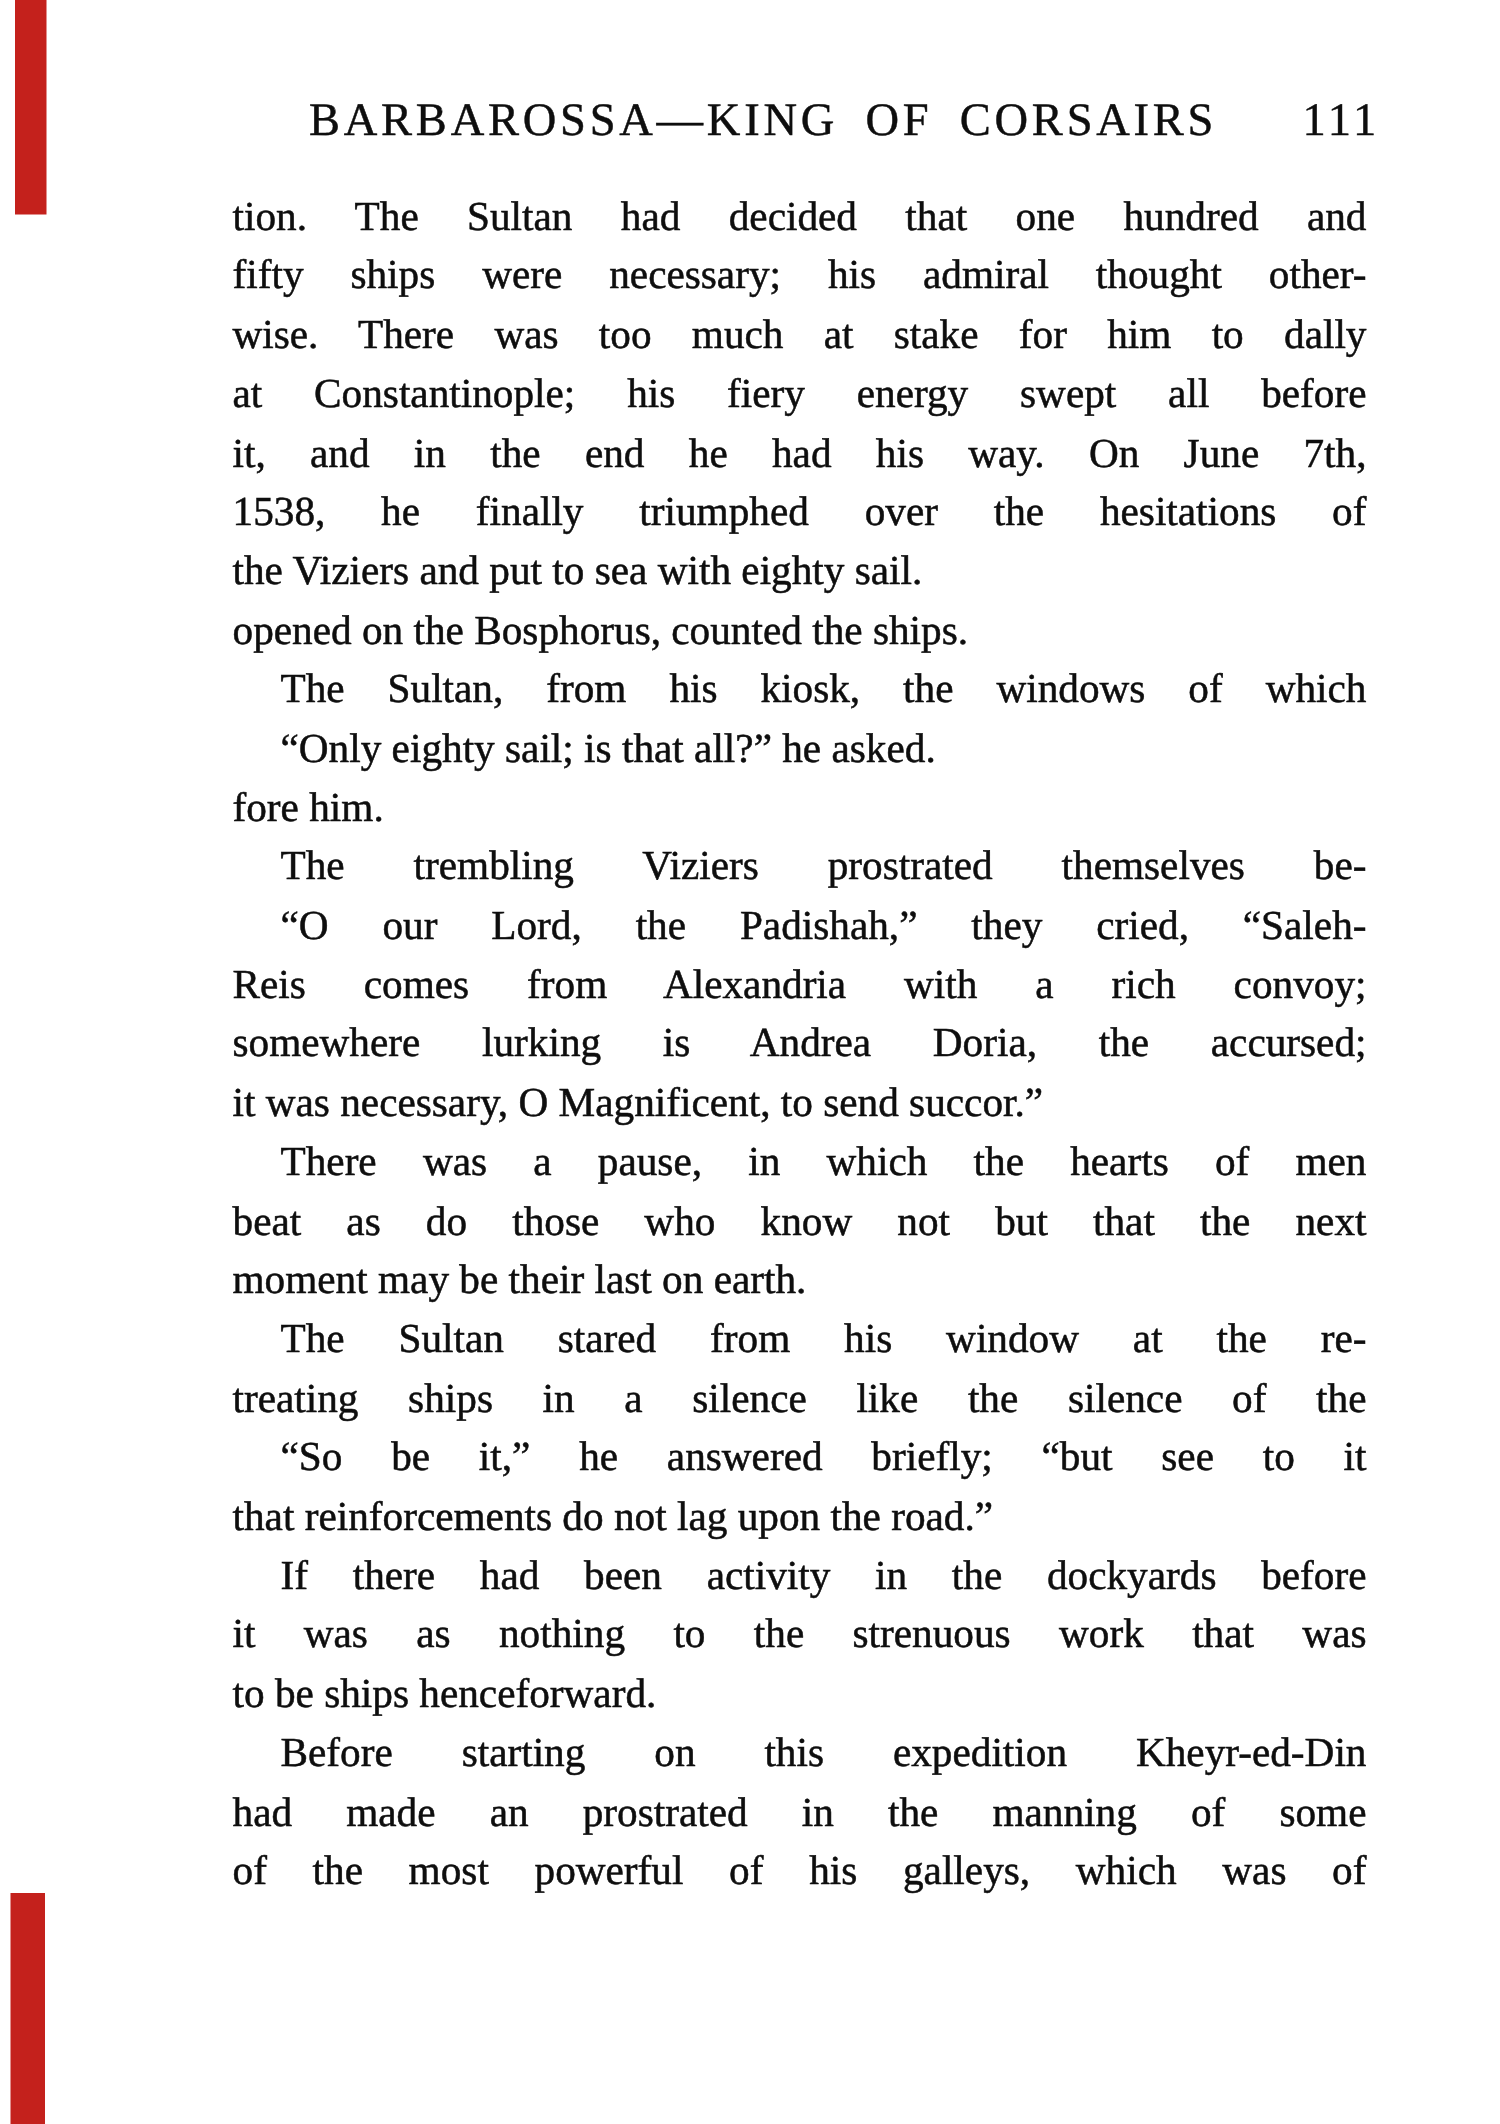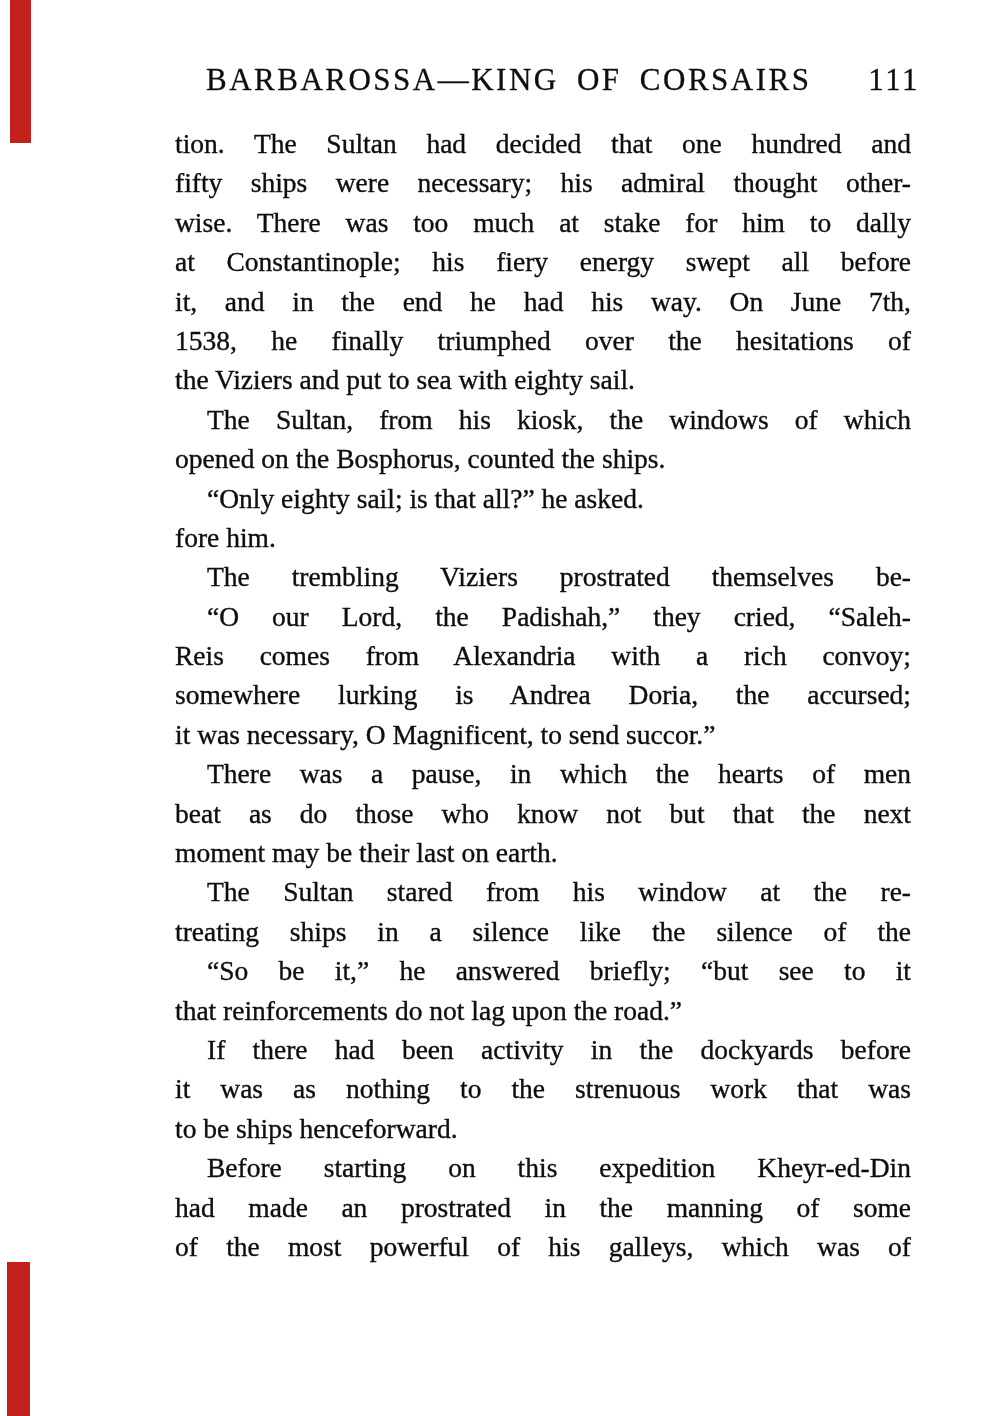--- a/index.html
+++ b/index.html
@@ -37,21 +37,20 @@
     width: 756px;
     font-size: 27.5px;
     line-height: 39.4px;
     -webkit-text-stroke: 0.35px currentColor;
   }
   .line {
     text-align: justify;
     text-align-last: justify;
     height: 39.4px;
     overflow: visible;
-    margin-left: 20px;
   }
   .line.last { text-align-last: left; }
   .line.indent { text-indent: 32px; }
 </style>
 </head>
 <body>
 
 <div class="page" style="color: rgb(14, 14, 14); background: rgb(255, 255, 255);">
 
   <div class="edge-mark top" style="background: rgb(196, 33, 28);"></div>
@@ -63,22 +62,22 @@
   </div>
 
   <div class="text-block" id="text-block">
       <div class="line">tion.  The Sultan had decided that one hundred and</div>
       <div class="line">fifty ships were necessary; his admiral thought other-</div>
       <div class="line">wise.  There was too much at stake for him to dally</div>
       <div class="line">at Constantinople; his fiery energy swept all before</div>
       <div class="line">it, and in the end he had his way.  On June 7th,</div>
       <div class="line">1538, he finally triumphed over the hesitations of</div>
       <div class="line last">the Viziers and put to sea with eighty sail.</div>
+      <div class="line last">opened on the Bosphorus, counted the ships.</div>
       <div class="line indent">The Sultan, from his kiosk, the windows of which</div>
-      <div class="line last">opened on the Bosphorus, counted the ships.</div>
       <div class="line indent last">“Only eighty sail; is that all?” he asked.</div>
       <div class="line last">fore him.</div>
       <div class="line indent">The trembling Viziers prostrated themselves be-</div>
       <div class="line indent">“O our Lord, the Padishah,” they cried, “Saleh-</div>
       <div class="line">Reis comes from Alexandria with a rich convoy;</div>
       <div class="line">somewhere lurking is Andrea Doria, the accursed;</div>
       <div class="line last">it was necessary, O Magnificent, to send succor.”</div>
       <div class="line indent">There was a pause, in which the hearts of men</div>
       <div class="line">beat as do those who know not but that the next</div>
       <div class="line last">moment may be their last on earth.</div>

